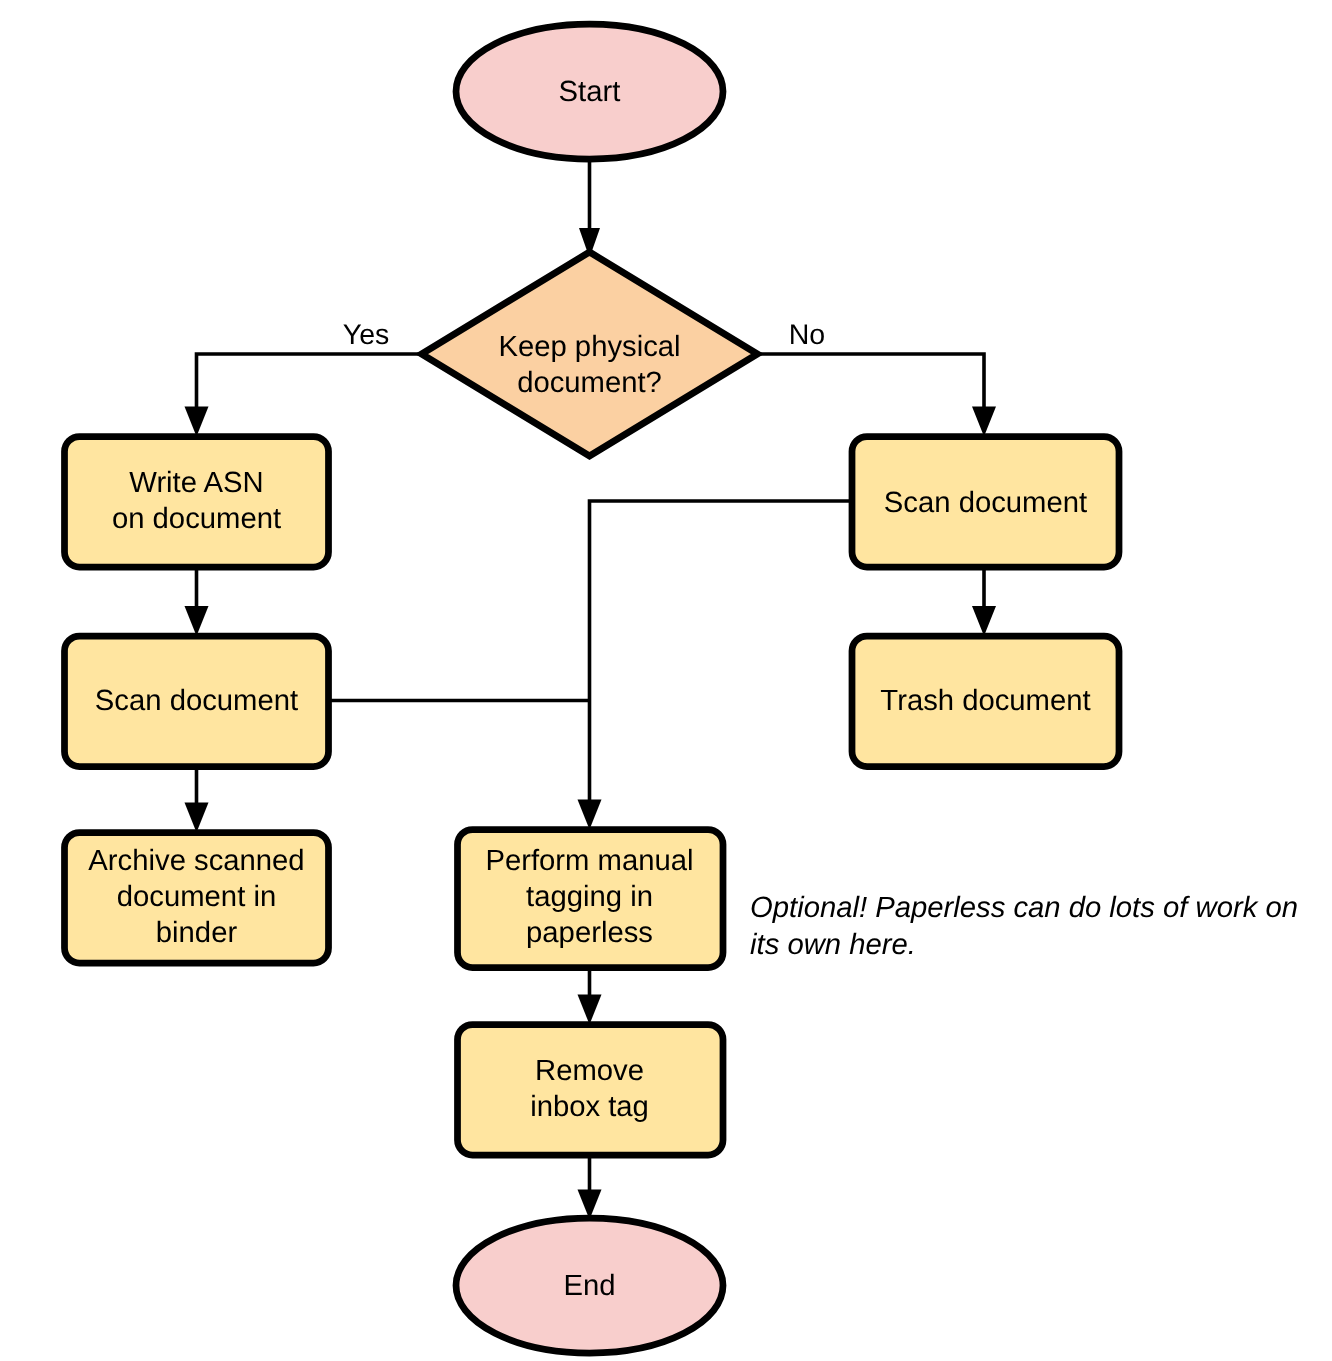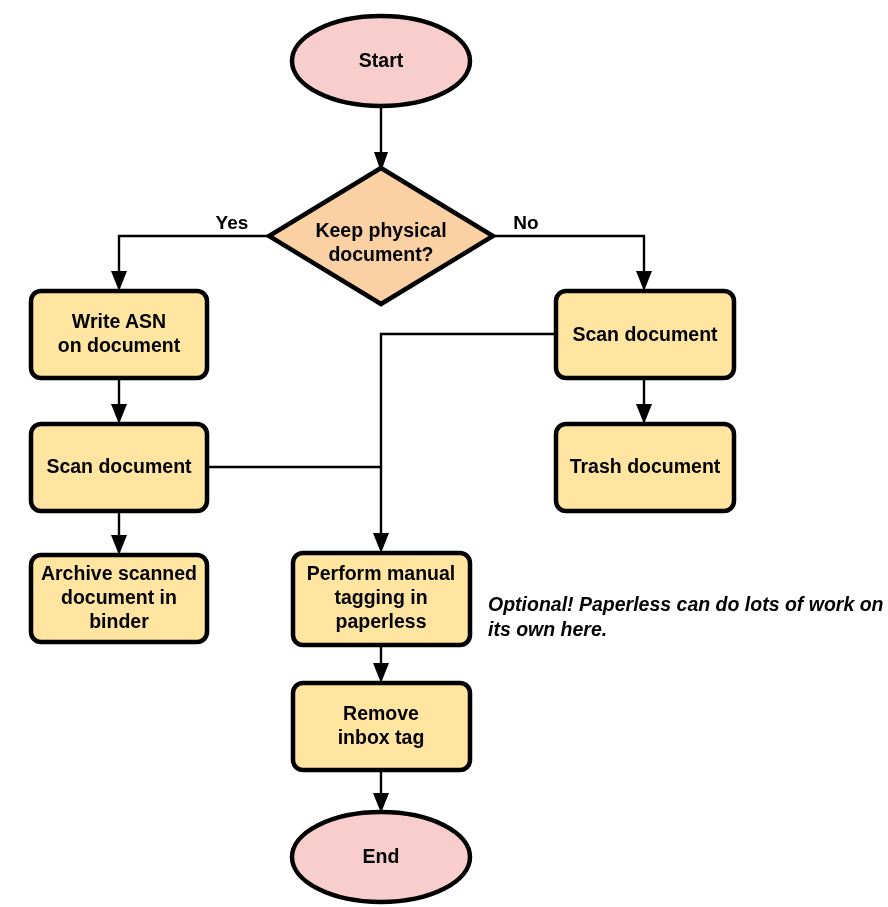--- a/index.html
+++ b/index.html
@@ -9,24 +9,23 @@
   }
   body {
     width: 888px;
     height: 907px;
     position: relative;
     overflow: hidden;
     font-family: "Liberation Sans", sans-serif;
   }
   #flow-root {
     position: absolute;
-    left: 4px; top: 0;
+    left: 16px; top: 0;
     width: 752px;
     height: 907px;
-    font-weight: bold;
   }
   svg#flow-svg {
     position: absolute;
     left: 0; top: 0;
     width: 888px;
     height: 907px;
     display: block;
   }
   .node-label {
     font-family: "Liberation Sans", sans-serif;

